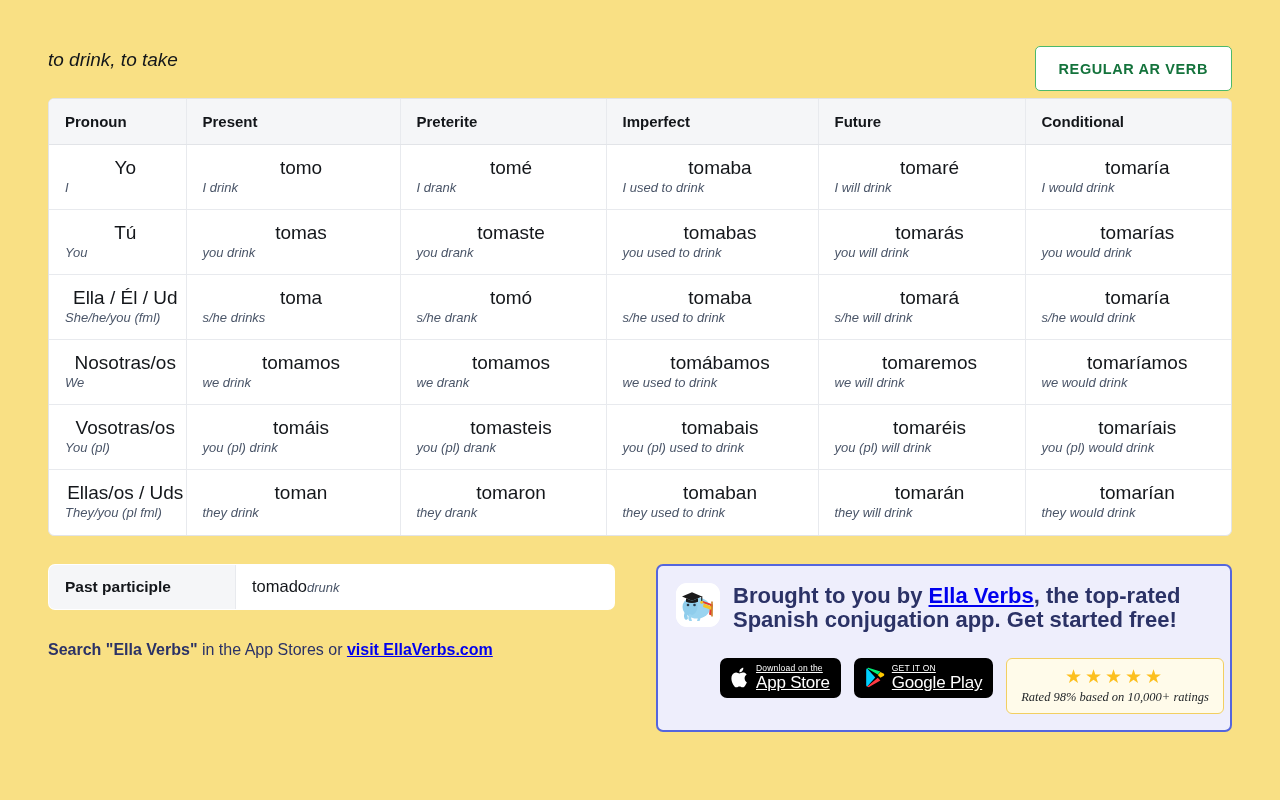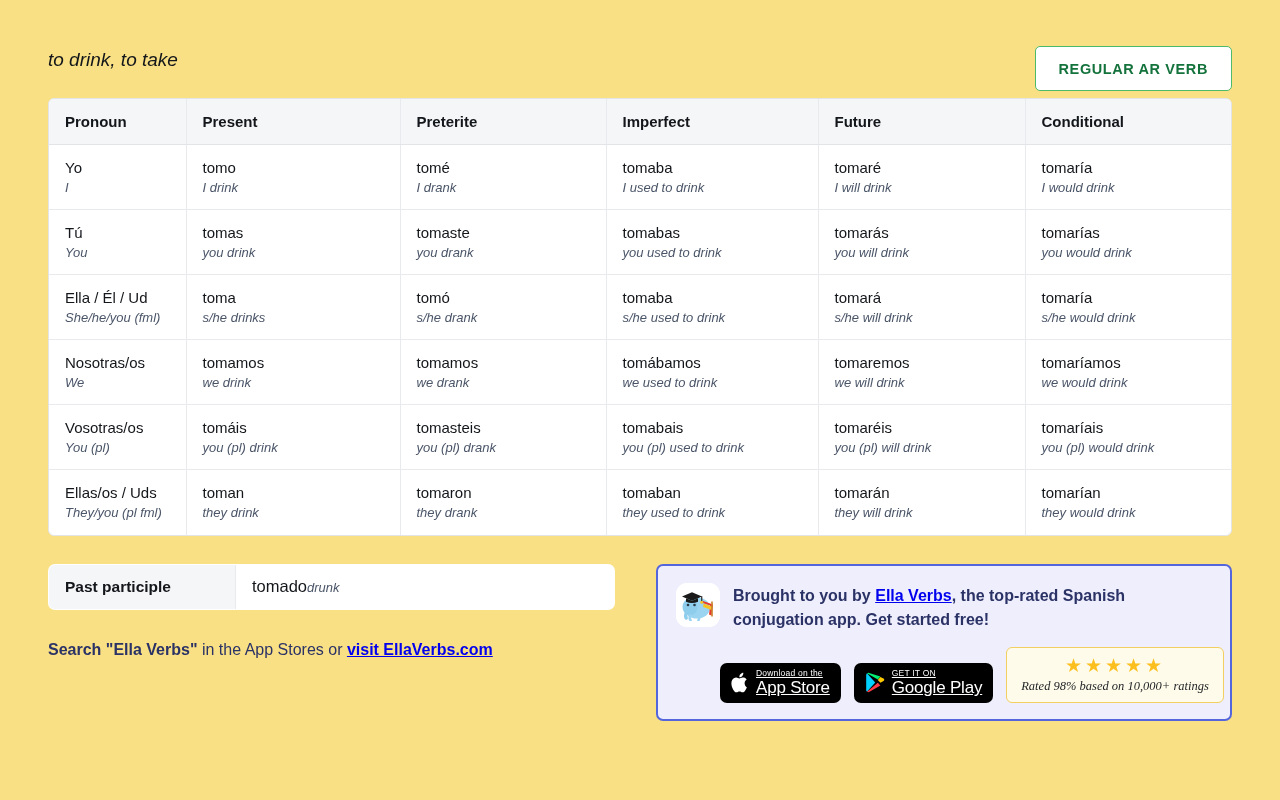--- a/index.html
+++ b/index.html
@@ -97,24 +97,25 @@
     padding: 10px 0 10px 16px;
     height: 65px;
     vertical-align: middle;
     border-bottom: 1px solid #e8eaee;
     border-right: 1px solid #e8eaee;
   }
   table.conj td:last-child { border-right: none; }
   table.conj tr:last-child td { border-bottom: none; }
 
   .cell-main {
-    font-size: 15px;
+    font-size: 19px;
     line-height: 21px;
     color: #13161a;
     font-weight: 400;
+    text-align: center;
   }
   .cell-sub {
     font-size: 13px;
     line-height: 18px;
     font-style: italic;
     color: #4a5568;
     margin-top: 1px;
   }
 
   .col-pronoun { width: 137px; }
@@ -195,32 +196,32 @@
     width: 44px;
     height: 44px;
     border-radius: 11px;
     background: #ffffff;
     flex: 0 0 44px;
     position: relative;
     overflow: hidden;
   }
 
   .promo-text {
-    font-size: 16px;
+    font-size: 22px;
     line-height: 24px;
     font-weight: 700;
     color: #2b3266;
     padding-top: 1px;
   }
   .promo-text .lnk { text-decoration: underline; }
 
   .promo-bottom {
-    margin-top: 15px;
+    margin-top: 26px;
     display: flex;
-    align-items: flex-end;
+    align-items: flex-start;
     gap: 13px;
     padding-left: 44px;
   }
 
   .store-badge {
     background: #000000;
     border-radius: 7px;
     height: 40px;
     display: flex;
     align-items: center;

